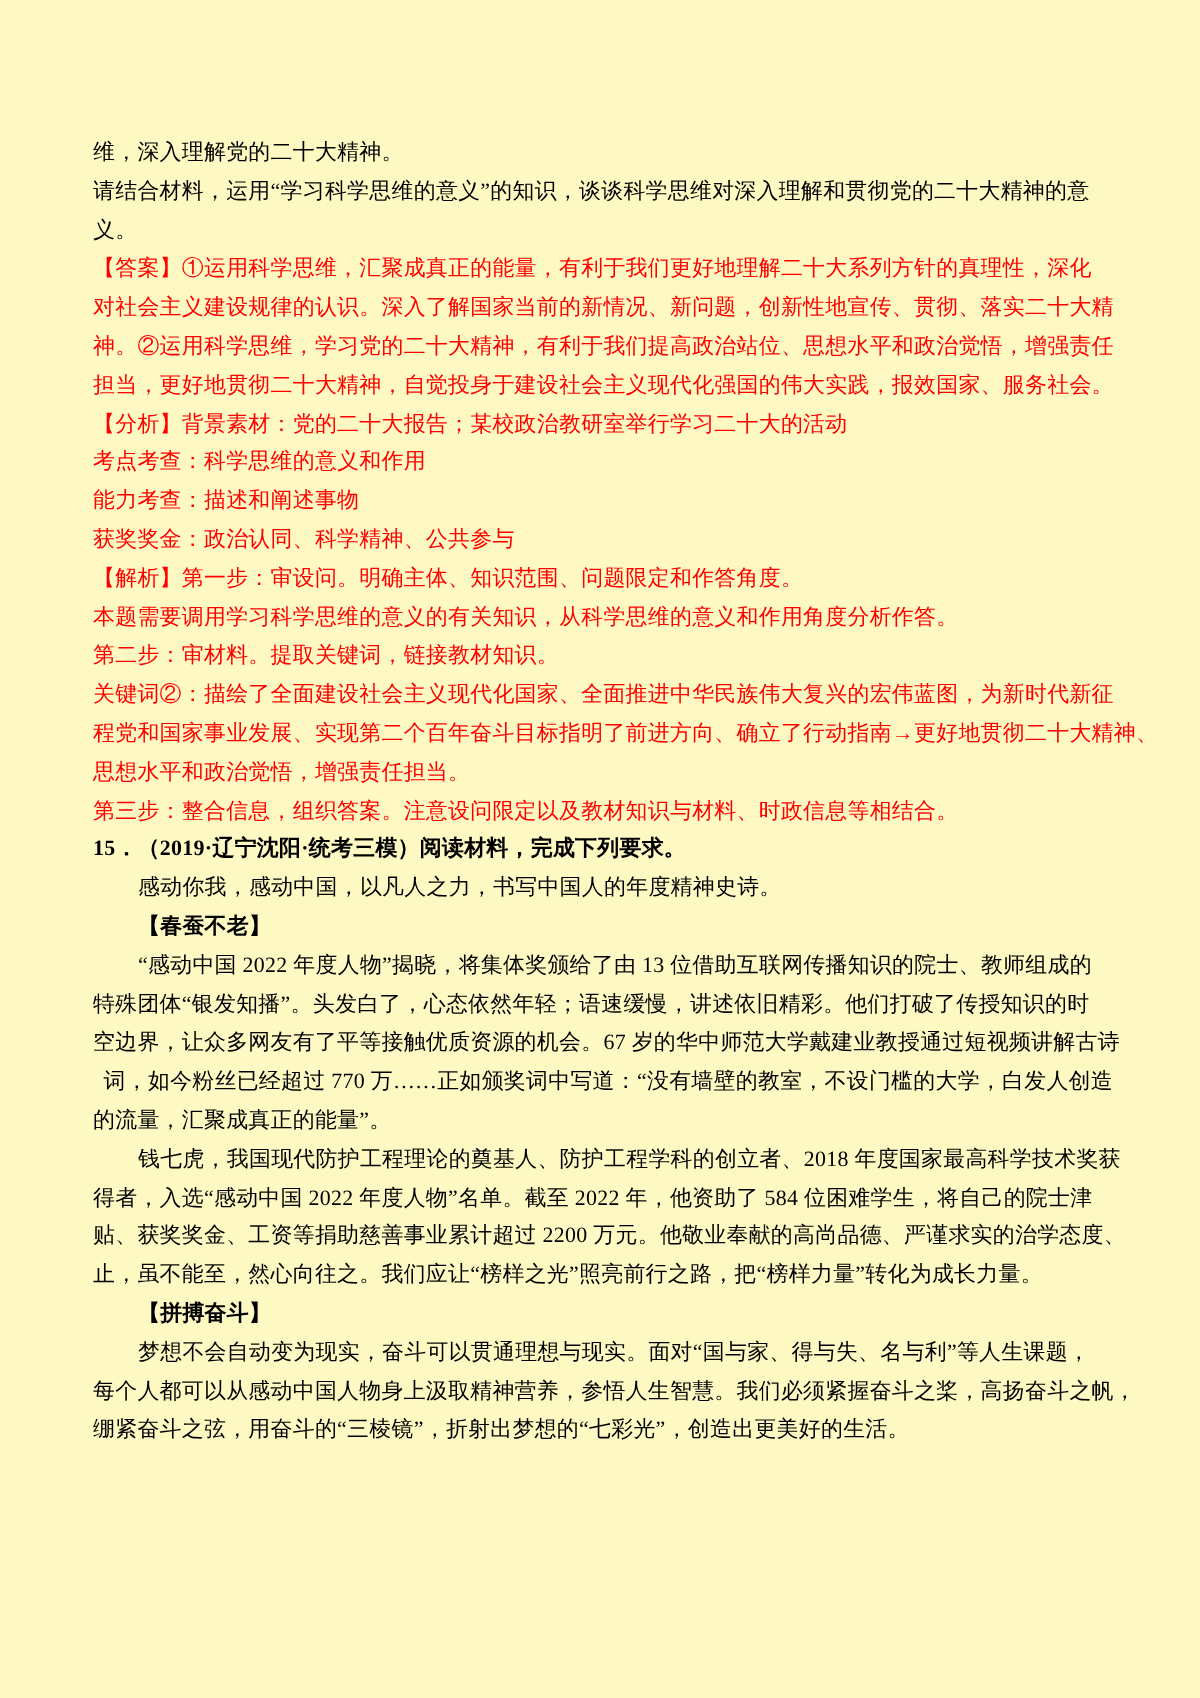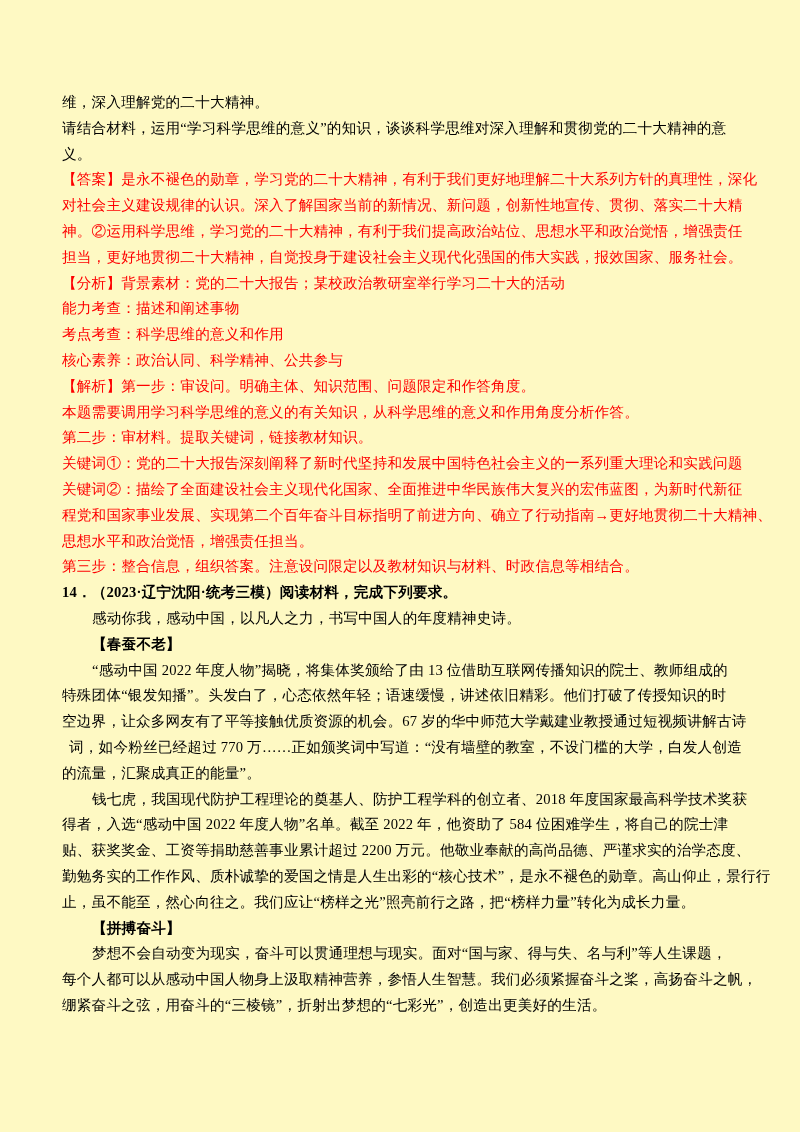--- a/index.html
+++ b/index.html
@@ -33,47 +33,45 @@
   .line.bold { font-weight: bold; }
 </style>
 </head>
 <body>
 
 <div class="page">
   <div class="content">
       <div class="line" style="color: rgb(0, 0, 0);">维，深入理解党的二十大精神。</div>
       <div class="line" style="color: rgb(0, 0, 0);">请结合材料，运用“学习科学思维的意义”的知识，谈谈科学思维对深入理解和贯彻党的二十大精神的意</div>
       <div class="line" style="color: rgb(0, 0, 0);">义。</div>
-      <div class="line" style="color: rgb(254, 0, 0);">【答案】是永不褪色的勋章，学习党的二十大精神，有利于我们更好地理解二十大系列方针的真理性，深化</div>
+      <div class="line" style="color: rgb(254, 0, 0);">【答案】①运用科学思维，汇聚成真正的能量，有利于我们更好地理解二十大系列方针的真理性，深化</div>
       <div class="line" style="color: rgb(254, 0, 0);">对社会主义建设规律的认识。深入了解国家当前的新情况、新问题，创新性地宣传、贯彻、落实二十大精</div>
       <div class="line" style="color: rgb(254, 0, 0);">神。②运用科学思维，学习党的二十大精神，有利于我们提高政治站位、思想水平和政治觉悟，增强责任</div>
       <div class="line" style="color: rgb(254, 0, 0);">担当，更好地贯彻二十大精神，自觉投身于建设社会主义现代化强国的伟大实践，报效国家、服务社会。</div>
       <div class="line" style="color: rgb(254, 0, 0);">【分析】背景素材：党的二十大报告；某校政治教研室举行学习二十大的活动</div>
+      <div class="line" style="color: rgb(254, 0, 0);">考点考查：科学思维的意义和作用</div>
       <div class="line" style="color: rgb(254, 0, 0);">能力考查：描述和阐述事物</div>
-      <div class="line" style="color: rgb(254, 0, 0);">考点考查：科学思维的意义和作用</div>
-      <div class="line" style="color: rgb(254, 0, 0);">核心素养：政治认同、科学精神、公共参与</div>
+      <div class="line" style="color: rgb(254, 0, 0);">获奖奖金：政治认同、科学精神、公共参与</div>
       <div class="line" style="color: rgb(254, 0, 0);">【解析】第一步：审设问。明确主体、知识范围、问题限定和作答角度。</div>
       <div class="line" style="color: rgb(254, 0, 0);">本题需要调用学习科学思维的意义的有关知识，从科学思维的意义和作用角度分析作答。</div>
       <div class="line" style="color: rgb(254, 0, 0);">第二步：审材料。提取关键词，链接教材知识。</div>
-      <div class="line" style="color: rgb(254, 0, 0);">关键词①：党的二十大报告深刻阐释了新时代坚持和发展中国特色社会主义的一系列重大理论和实践问题</div>
       <div class="line" style="color: rgb(254, 0, 0);">关键词②：描绘了全面建设社会主义现代化国家、全面推进中华民族伟大复兴的宏伟蓝图，为新时代新征</div>
       <div class="line" style="color: rgb(254, 0, 0);">程党和国家事业发展、实现第二个百年奋斗目标指明了前进方向、确立了行动指南→更好地贯彻二十大精神、</div>
       <div class="line" style="color: rgb(254, 0, 0);">思想水平和政治觉悟，增强责任担当。</div>
       <div class="line" style="color: rgb(254, 0, 0);">第三步：整合信息，组织答案。注意设问限定以及教材知识与材料、时政信息等相结合。</div>
-      <div class="line bold" style="color: rgb(0, 0, 0);">14．（2023·辽宁沈阳·统考三模）阅读材料，完成下列要求。</div>
+      <div class="line bold" style="color: rgb(0, 0, 0);">15．（2019·辽宁沈阳·统考三模）阅读材料，完成下列要求。</div>
       <div class="line indent" style="color: rgb(0, 0, 0);">感动你我，感动中国，以凡人之力，书写中国人的年度精神史诗。</div>
       <div class="line bold indent" style="color: rgb(0, 0, 0);">【春蚕不老】</div>
       <div class="line indent" style="color: rgb(0, 0, 0);">“感动中国 2022 年度人物”揭晓，将集体奖颁给了由 13 位借助互联网传播知识的院士、教师组成的</div>
       <div class="line" style="color: rgb(0, 0, 0);">特殊团体“银发知播”。头发白了，心态依然年轻；语速缓慢，讲述依旧精彩。他们打破了传授知识的时</div>
       <div class="line" style="color: rgb(0, 0, 0);">空边界，让众多网友有了平等接触优质资源的机会。67 岁的华中师范大学戴建业教授通过短视频讲解古诗</div>
       <div class="line" style="color: rgb(0, 0, 0); text-align: right;">词，如今粉丝已经超过 770 万……正如颁奖词中写道：“没有墙壁的教室，不设门槛的大学，白发人创造</div>
       <div class="line" style="color: rgb(0, 0, 0);">的流量，汇聚成真正的能量”。</div>
       <div class="line indent" style="color: rgb(0, 0, 0);">钱七虎，我国现代防护工程理论的奠基人、防护工程学科的创立者、2018 年度国家最高科学技术奖获</div>
       <div class="line" style="color: rgb(0, 0, 0);">得者，入选“感动中国 2022 年度人物”名单。截至 2022 年，他资助了 584 位困难学生，将自己的院士津</div>
       <div class="line" style="color: rgb(0, 0, 0);">贴、获奖奖金、工资等捐助慈善事业累计超过 2200 万元。他敬业奉献的高尚品德、严谨求实的治学态度、</div>
-      <div class="line" style="color: rgb(0, 0, 0);">勤勉务实的工作作风、质朴诚挚的爱国之情是人生出彩的“核心技术”，是永不褪色的勋章。高山仰止，景行行</div>
       <div class="line" style="color: rgb(0, 0, 0);">止，虽不能至，然心向往之。我们应让“榜样之光”照亮前行之路，把“榜样力量”转化为成长力量。</div>
       <div class="line bold indent" style="color: rgb(0, 0, 0);">【拼搏奋斗】</div>
       <div class="line indent" style="color: rgb(0, 0, 0);">梦想不会自动变为现实，奋斗可以贯通理想与现实。面对“国与家、得与失、名与利”等人生课题，</div>
       <div class="line" style="color: rgb(0, 0, 0);">每个人都可以从感动中国人物身上汲取精神营养，参悟人生智慧。我们必须紧握奋斗之桨，高扬奋斗之帆，</div>
       <div class="line" style="color: rgb(0, 0, 0);">绷紧奋斗之弦，用奋斗的“三棱镜”，折射出梦想的“七彩光”，创造出更美好的生活。</div>
     </div>
 </div>
 
 </body></html>

